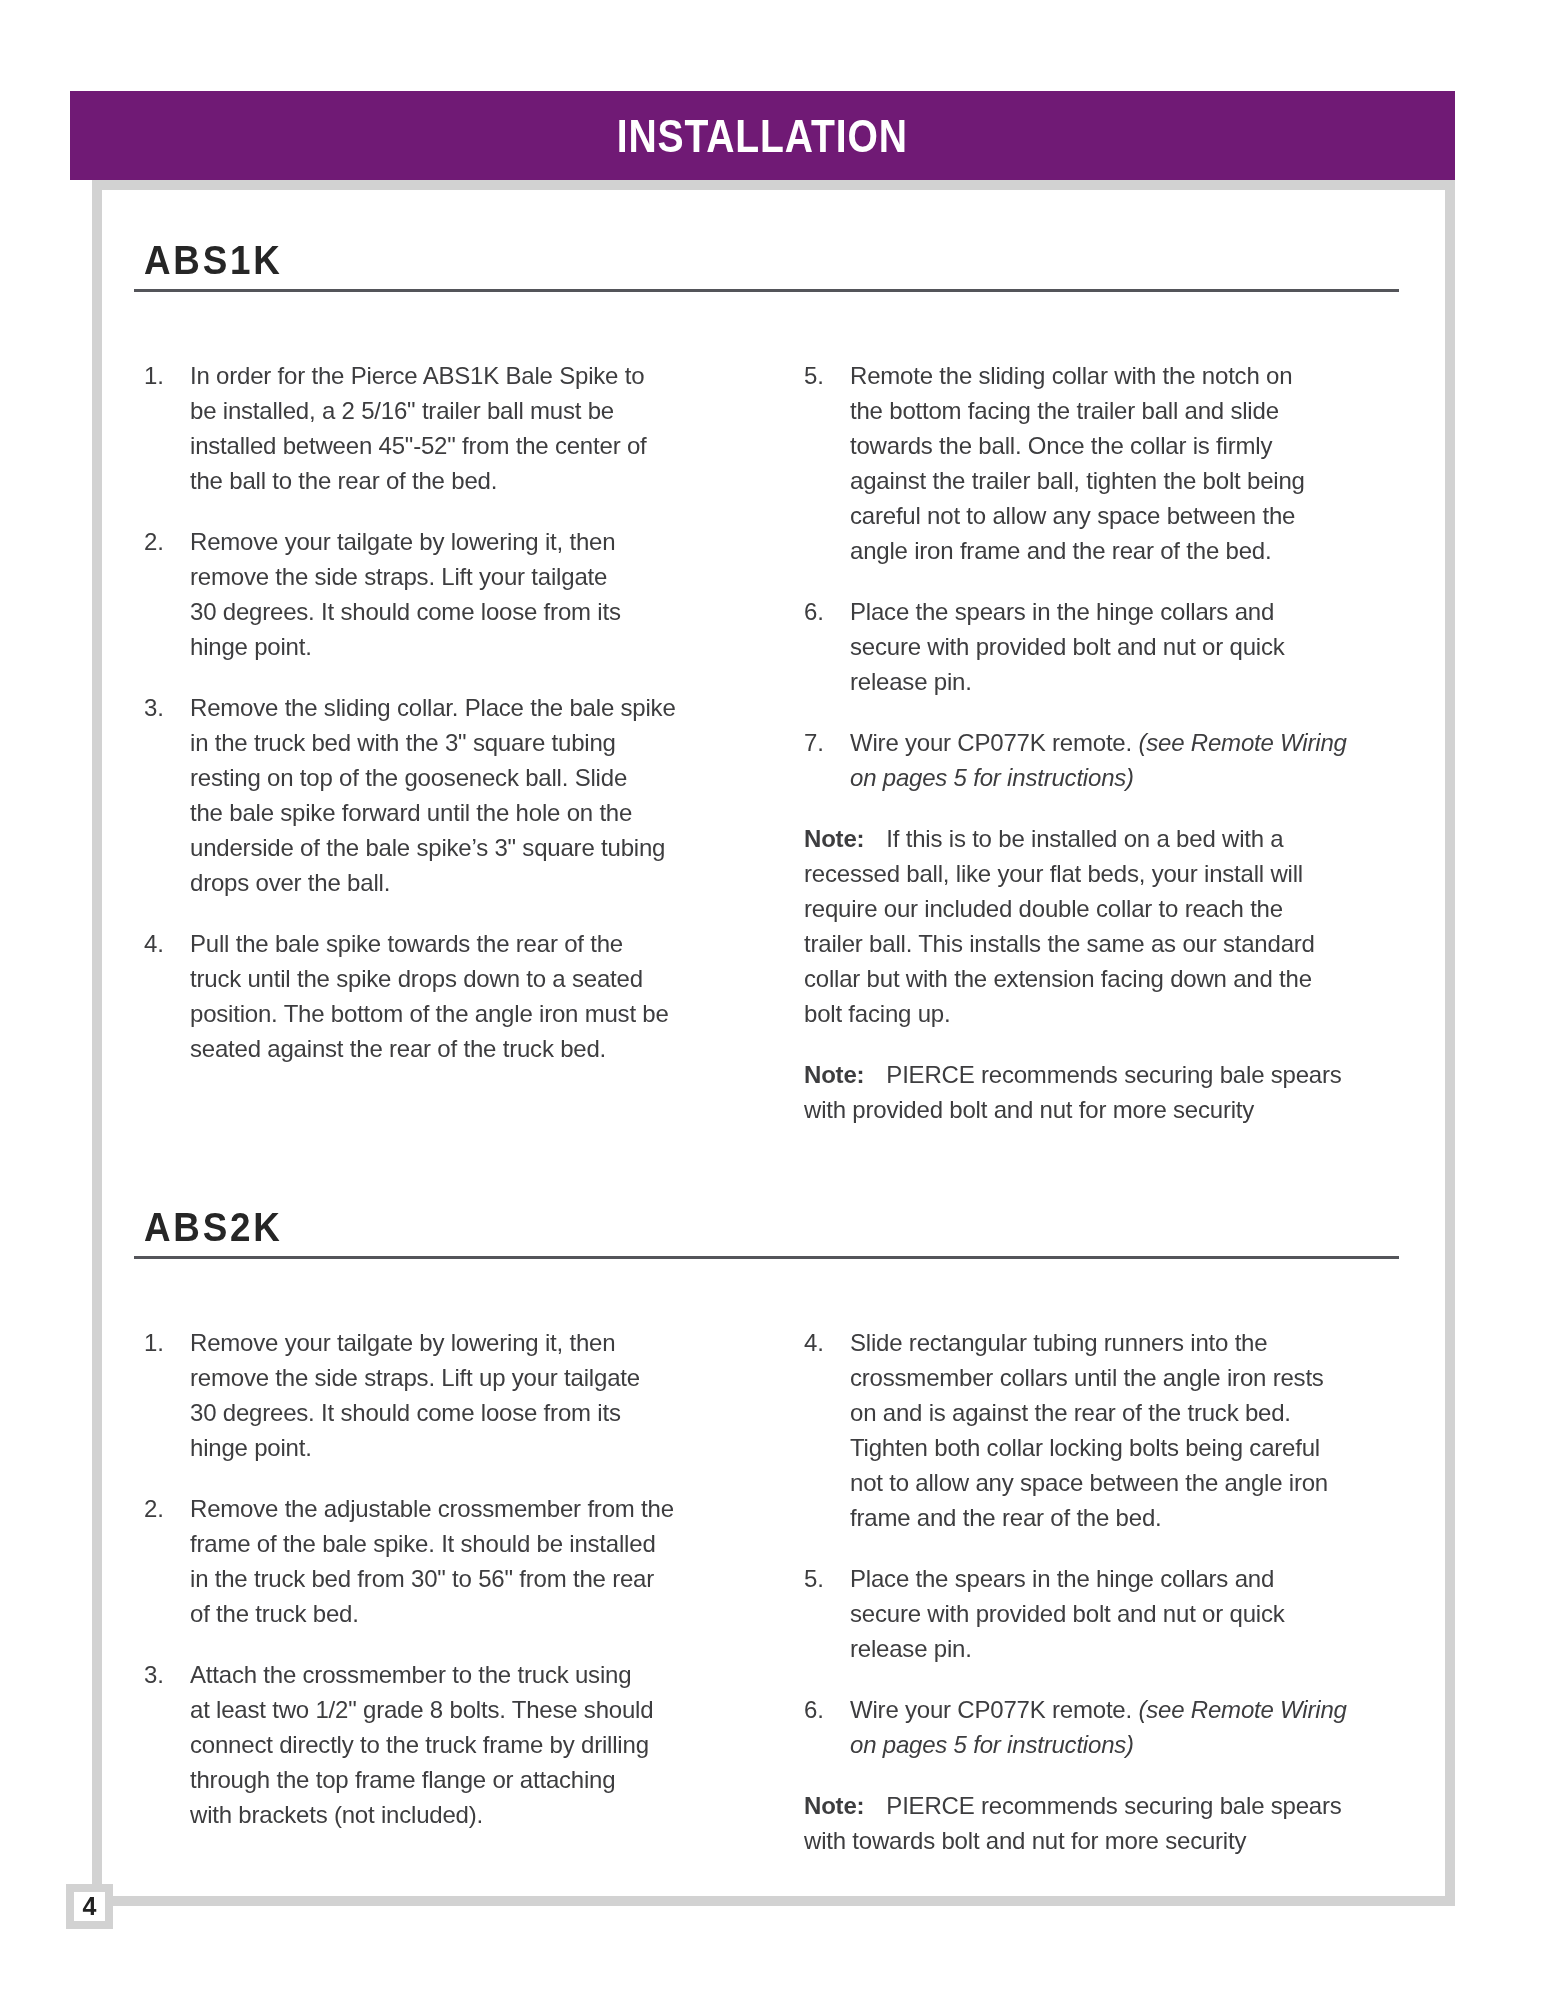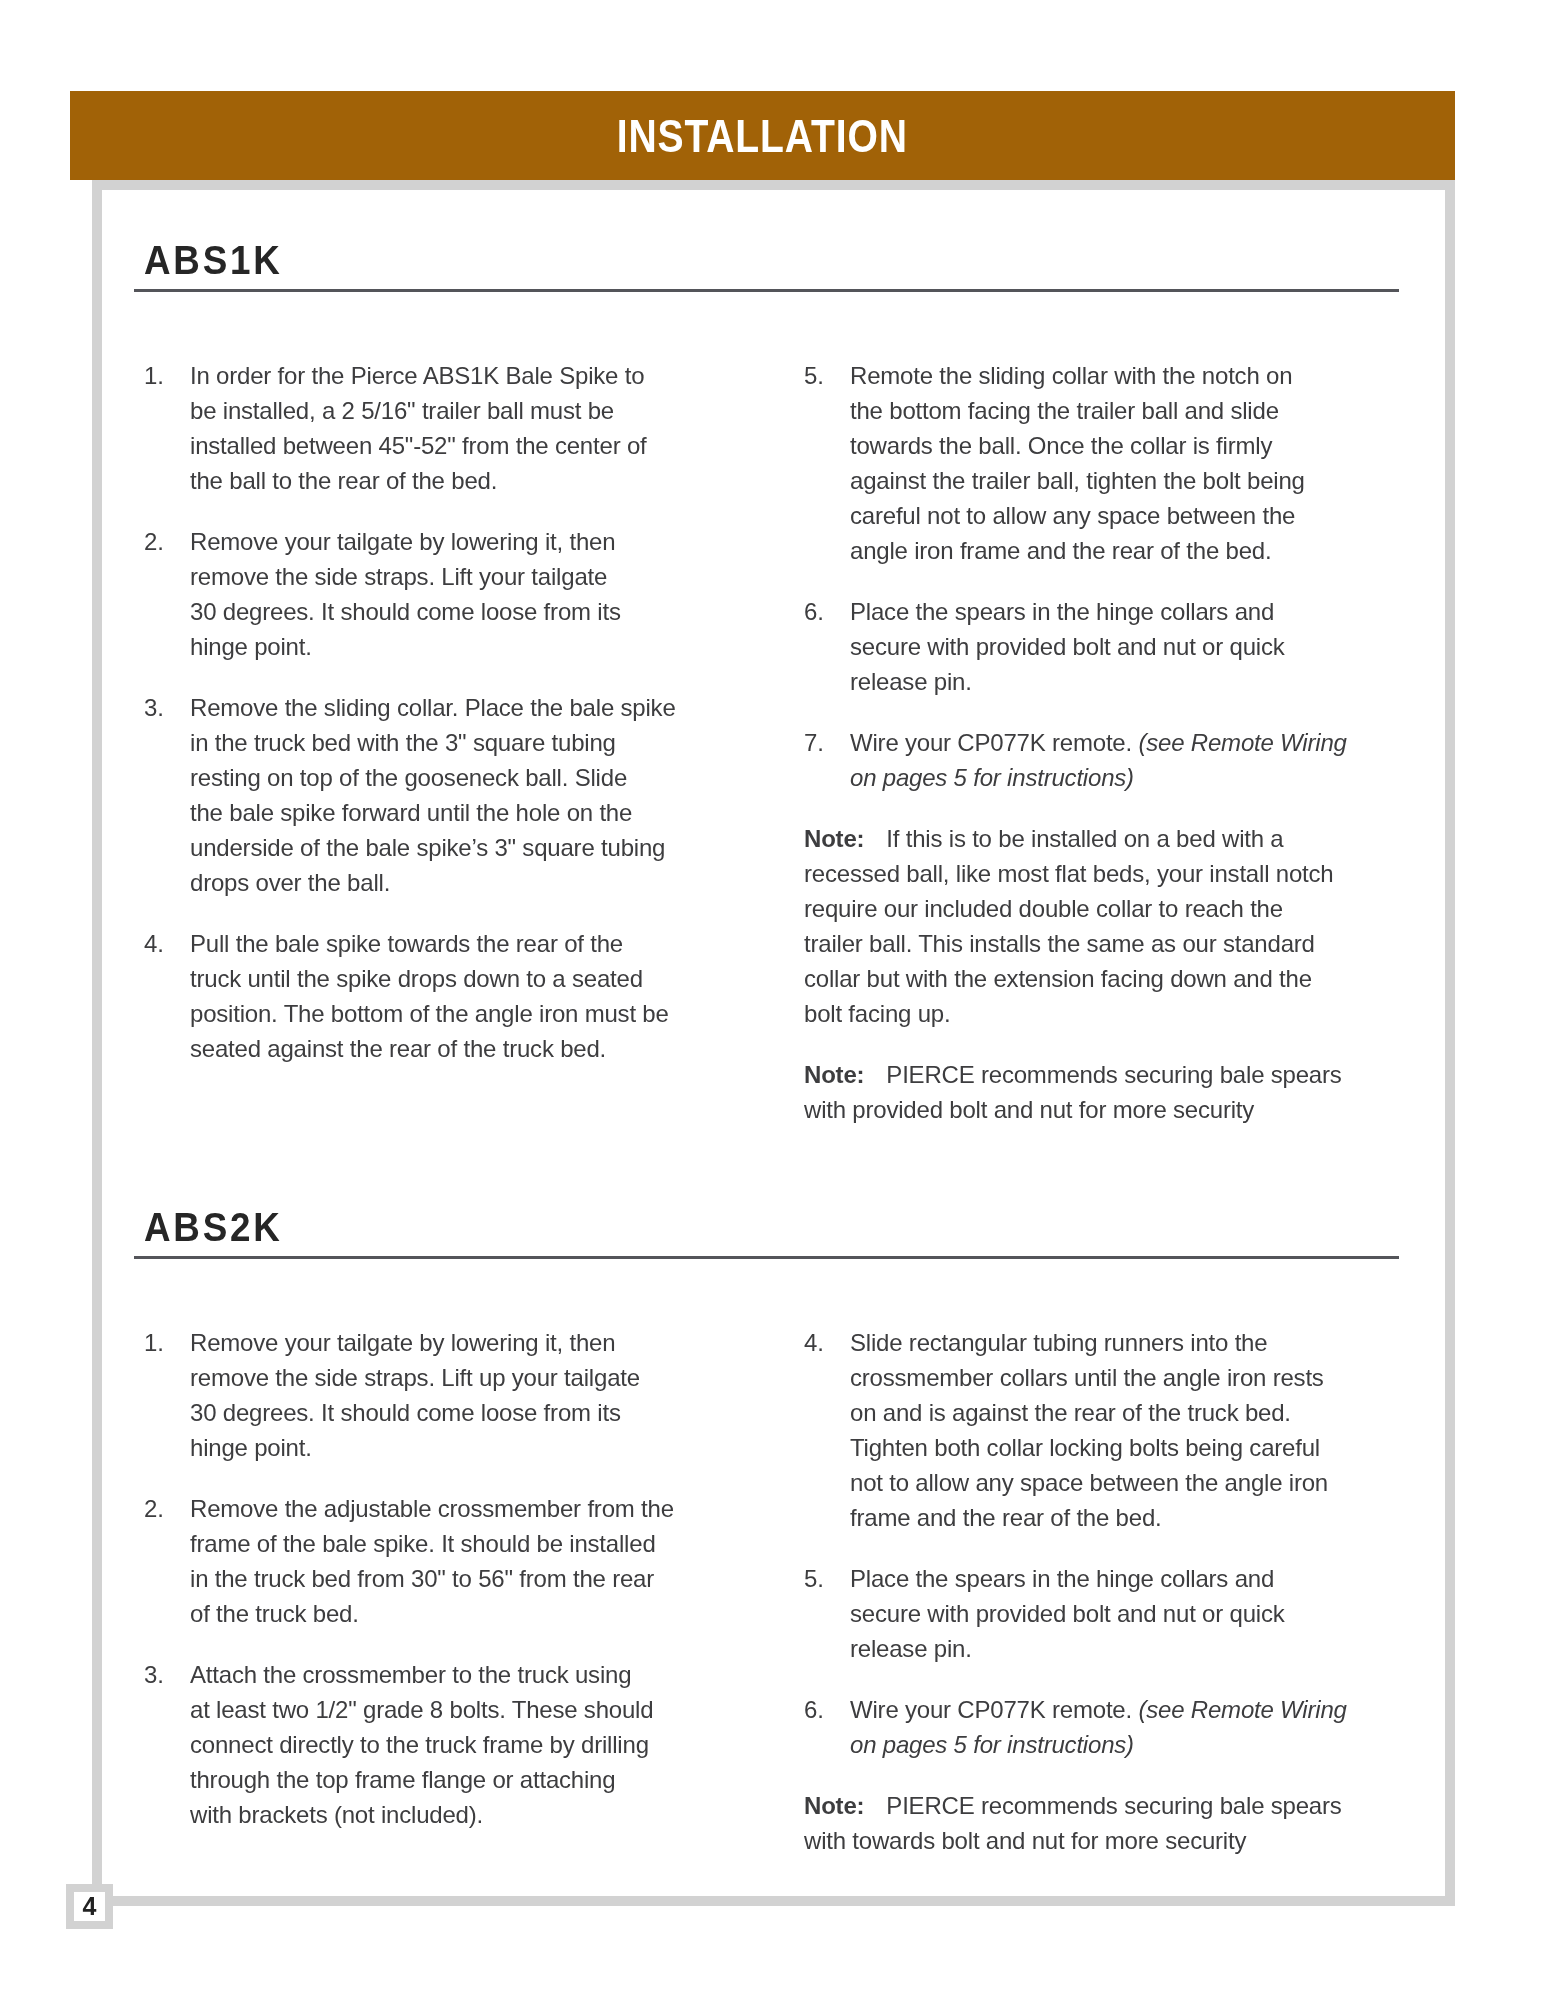--- a/index.html
+++ b/index.html
@@ -57,21 +57,21 @@
   .item-text .it{font-style:italic;}
   .col{font-size:24px;line-height:35px;letter-spacing:-0.2px;}
   .note{
     margin:26px 0 0 0;white-space:pre-line;
   }
   .note-label{font-weight:700;margin-right:22px;}
 </style>
 </head>
 <body style="color: rgb(61, 61, 63);">
 
-<div class="header-bar" style="background: #a16207;">
+<div class="header-bar" style="background: #701a75;">
   <span class="header-title">INSTALLATION</span>
 </div>
 
 <div class="page-frame" style="border: 10px solid rgb(210, 210, 210);"></div>
 
 <div class="content">
   <div id="sections">
   <section class="section">
     <h2 class="sec-title" style="color: rgb(38, 38, 38);">ABS1K</h2>
     <hr class="sec-rule" style="border-top: 3px solid rgb(84, 85, 90);">
@@ -129,21 +129,21 @@
 release pin.</span><span class="it"></span></div>
   </div>
 
   <div class="item">
     <span class="num">7.</span>
     <div class="item-text"><span class="t">Wire your CP077K remote. </span><span class="it">(see Remote Wiring
 on pages 5 for instructions)</span></div>
   </div>
 
   <p class="note"><b class="note-label">Note:</b><span class="note-text">If this is to be installed on a bed with a
-recessed ball, like most flat beds, your install notch
+recessed ball, like your flat beds, your install will
 require our included double collar to reach the
 trailer ball. This installs the same as our standard
 collar but with the extension facing down and the
 bolt facing up.</span></p>
 
   <p class="note"><b class="note-label">Note:</b><span class="note-text">PIERCE recommends securing bale spears
 with provided bolt and nut for more security</span></p>
 </div>
     </div>
   </section>

